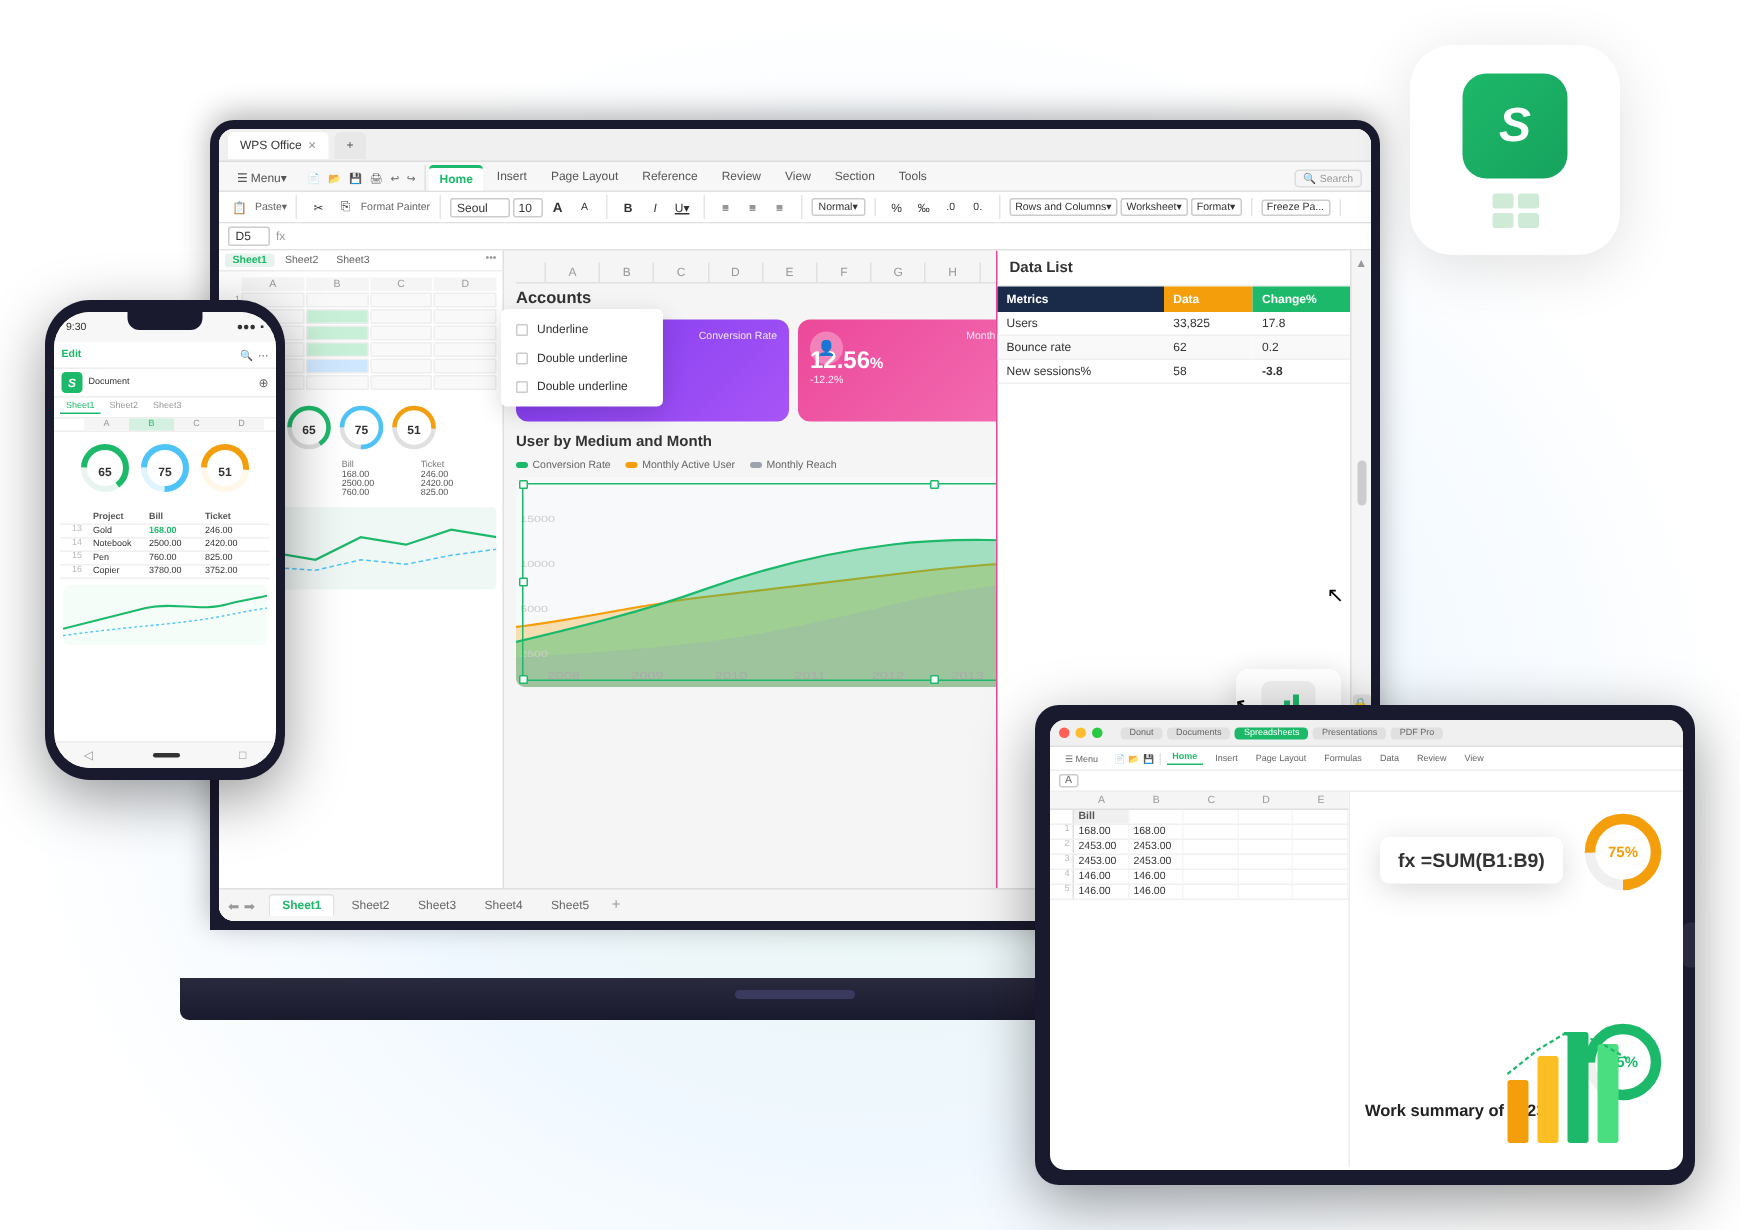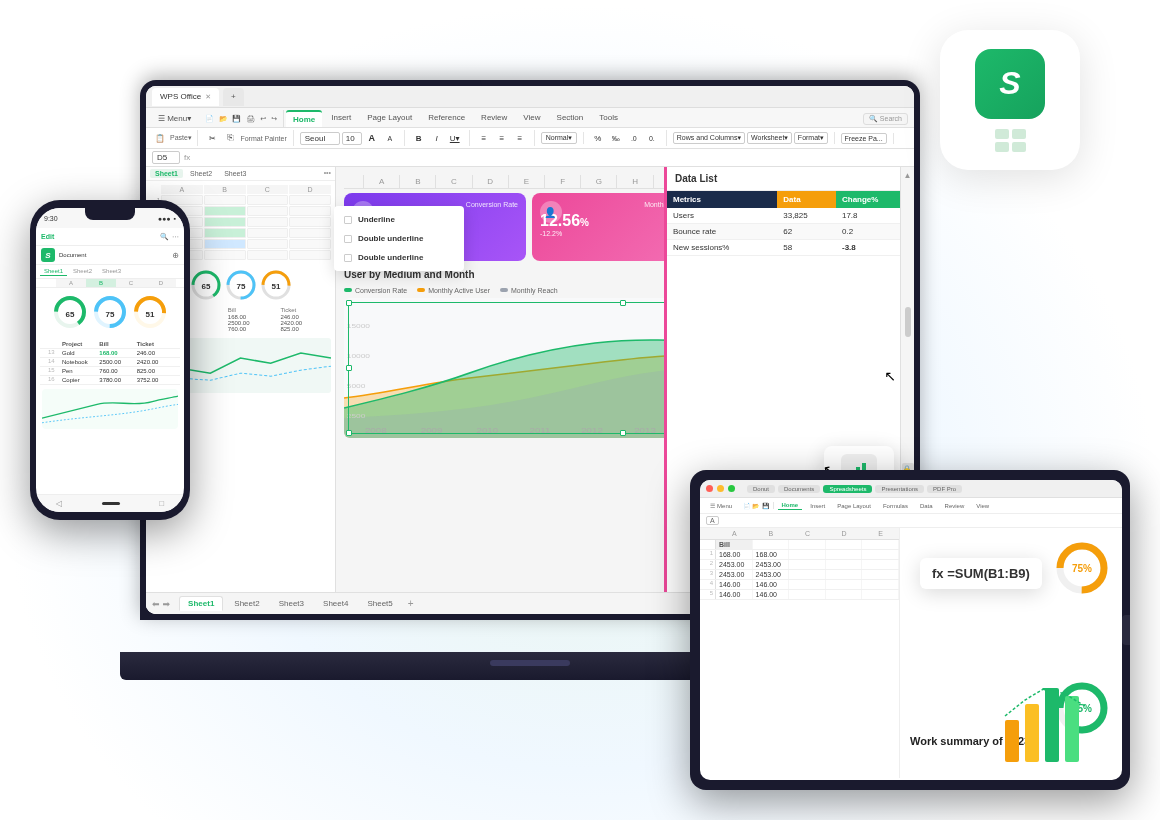--- a/index.html
+++ b/index.html
@@ -440,21 +440,21 @@
     }
 
     
     .data-list-panel {
       position: absolute;
       right: 0;
       top: 0;
       width: 250px;
       height: 100%;
       background: #fff;
-      border-left: 3px solid #ec4899;
+      border-left: 1px solid #ec4899;
     }
     .data-list-title {
       font-size: 10px;
       font-weight: 600;
       color: #333;
       padding: 6px 8px;
       border-bottom: 1px solid #eee;
     }
     .data-table {
       width: 100%;
@@ -477,27 +477,26 @@
     }
     .data-table tr:nth-child(even) td { background: #f9f9f9; }
     .positive { color: #16a34a; }
     .negative { color: #dc2626; font-weight: bold; }
 
     
     .dropdown-overlay {
       position: absolute;
       top: 120px;
       left: 188px;
-      width: 130px;
+      width: 108px;
       background: #fff;
       border-radius: 4px;
       box-shadow: 0 4px 16px rgba(0,0,0,0.15);
       z-index: 30;
       padding: 4px 0;
-      font-weight: bold;
     }
     .dropdown-item {
       display: flex;
       align-items: center;
       gap: 6px;
       padding: 5px 10px;
       font-size: 8px;
       color: #333;
       cursor: pointer;
     }
@@ -1196,20 +1195,21 @@
                   <div style="flex:1;text-align:center;padding:2px;border-right:1px solid #e0e0e0;">K</div>
                   <div style="flex:1;text-align:center;padding:2px;border-right:1px solid #e0e0e0;">L</div>
                   <div style="flex:1;text-align:center;padding:2px;border-right:1px solid #e0e0e0;">M</div>
                   <div style="flex:1;text-align:center;padding:2px;border-right:1px solid #e0e0e0;">N</div>
                   <div style="flex:1;text-align:center;padding:2px;">O</div>
                 </div>
 
                 <div style="display:flex;height:calc(100% - 40px);">
 
                   <div style="flex:1;padding-right:4px;">
+                    <div class="dashboard-title">Accounts</div>
 
                     <div class="kpi-cards">
                       <div class="kpi-card purple">
                         <div class="kpi-icon-circle">
                           <span style="font-size:10px;color:white;">♡</span>
                         </div>
                         <div style="text-align:right;">
                           <div class="kpi-label">Conversion Rate</div>
                         </div>
                         <div class="kpi-value" style="font-size:16px;">57.89<span style="font-size:10px;">%</span></div>

